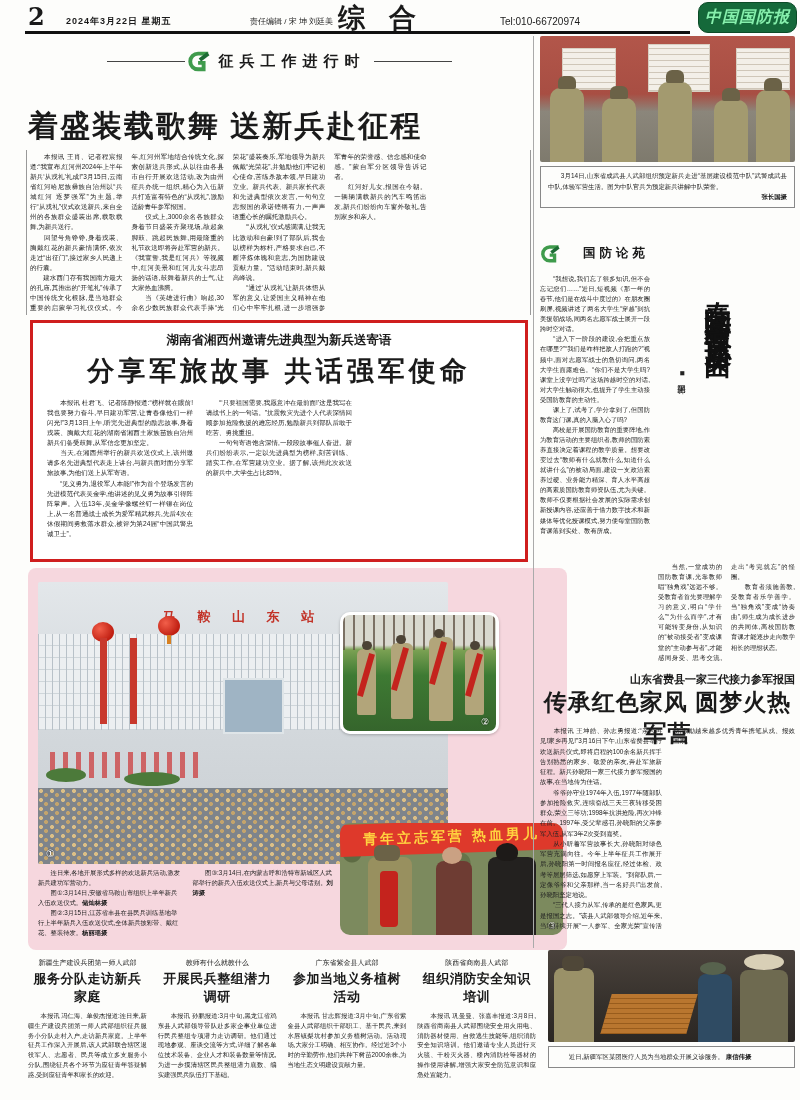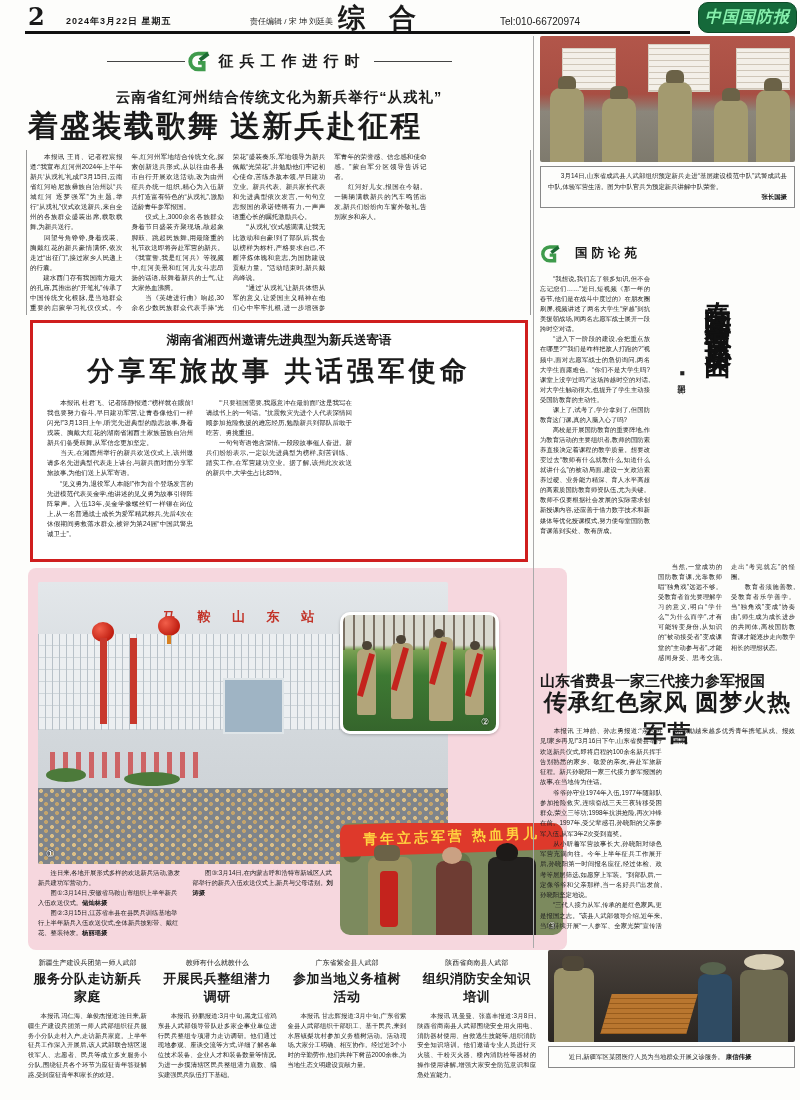--- a/index.html
+++ b/index.html
@@ -87,29 +87,29 @@
   .vdivider{left:533px;top:36px;width:1px;height:912px;background:#aaa;}
   .rphoto{left:540px;top:36px;width:255px;height:126px;overflow:hidden;border-radius:2px;
           background:linear-gradient(#b2564a 0%,#a84e43 46%,#8b867b 60%,#7e7a6d 100%);}
   .board{position:absolute;top:12px;width:52px;height:40px;background:#f3efe8;border:1px solid #d8cfc2;
          background-image:repeating-linear-gradient(0deg,#cfc6b8 0 1px,transparent 1px 6px);}
   .rsoldier{position:absolute;bottom:0;width:34px;height:74px;border-radius:10px 10px 0 0;background:#a39a6f;}
   .rsoldier:before{content:"";position:absolute;left:8px;top:-12px;width:18px;height:13px;border-radius:6px 6px 2px 2px;background:#6b6247;}
   .rcap{left:540px;top:166px;width:255px;border:1px solid #888;padding:4px 7px;font-size:6.4px;line-height:1.65;
         box-sizing:border-box;color:#222;}
   .rcap .credit{display:block;text-align:right;font-weight:800;}
-  .gf-banner{left:540px;top:240px;width:255px;height:26px;display:flex;align-items:center;gap:8px;}
+  .gf-banner{left:540px;top:240px;width:255px;height:26px;display:flex;align-items:center;gap:16px;}
   .gf-banner .bannertxt{font-size:12.5px;letter-spacing:4px;}
   .lt-col1{left:540px;top:274px;width:110px;height:392px;font-size:6.3px;line-height:1.6;overflow:hidden;color:#222;}
   .lt-title{left:700px;top:280px;height:300px;writing-mode:vertical-rl;font-size:27px;font-weight:900;
             letter-spacing:5px;color:#111;}
   .lt-byline{left:676px;top:368px;writing-mode:vertical-rl;font-size:8.5px;color:#222;}
   .lt-col2{left:658px;top:562px;width:137px;height:102px;column-count:2;column-gap:9px;column-fill:auto;
            font-size:6.3px;line-height:1.6;overflow:hidden;color:#222;}
-  .fx-kicker{left:540px;top:672px;width:255px;text-align:left;font-size:15px;font-weight:800;
+  .fx-kicker{left:540px;top:672px;width:255px;text-align:right;font-size:11px;font-weight:800;
              font-family:"Liberation Serif","DejaVu Serif",serif;}
   .fx-headline{left:540px;top:687px;width:255px;text-align:center;font-size:23px;font-weight:900;
                font-family:Liberation Sans, sans-serif;letter-spacing:1px;}
   .fx-body{left:540px;top:726px;width:255px;height:219px;column-count:2;column-gap:11px;column-fill:auto;
            font-size:6.4px;line-height:1.6;overflow:hidden;color:#222;}
   
   .briefs{left:28px;top:958px;width:508px;height:140px;display:flex;gap:11px;}
   .brief{flex:1;min-width:0;}
   .brief .bk{text-align:center;font-size:7px;font-family:"Liberation Serif","DejaVu Serif",serif;color:#222;}
   .brief .bh{text-align:center;font-size:13px;font-weight:900;margin-top:2px;letter-spacing:.5px;}
@@ -145,21 +145,20 @@
     <svg class="glogo" width="24" height="24" viewBox="0 0 26 26">
       <path d="M23 5 L12 5 A8.5 8.5 0 1 0 12 22 L18 22 L18 15 L12 15" fill="none" stroke="#3f9b4c" stroke-width="4.2"></path>
       <path d="M23 5 L14 12" stroke="#1c6b34" stroke-width="4.2"></path>
     </svg>
     <span class="bannertxt">
       <span>征兵工作进行时</span>
       <span class="swoosh"></span>
     </span>
     <div class="bline"></div>
   </div>
-  <div class="abs lead-kicker">云南省红河州结合传统文化为新兵举行“从戎礼”</div>
   <div class="abs lead-headline">着盛装载歌舞  送新兵赴征程</div>
   <div class="abs vhair-l"></div>
   <div class="abs vhair-r"></div>
   <div class="abs lead-body just pre">　　本报讯 王肖、记者程宸报道:“我宣布,红河州2024年上半年新兵‘从戎礼’礼成!”3月15日,云南省红河哈尼族彝族自治州以“兵城红河 逐梦强军”为主题,举行“从戎礼”仪式欢送新兵,来自全州的各族群众盛装出席,载歌载舞,为新兵送行。
 　　回望号角铮铮,身着戎装、胸戴红花的新兵豪情满怀,依次走过“出征门”,接过家乡人民递上的行囊。
 　　建水西门存有我国南方最大的孔庙,其推出的“开笔礼”传承了中国传统文化根脉,是当地群众重要的启蒙学习礼仪仪式。今年,红河州军地结合传统文化,探索创新送兵形式,从以往由各县市自行开展欢送活动,改为由州征兵办统一组织,精心为入伍新兵打造富有特色的“从戎礼”,激励适龄青年参军报国。
 　　仪式上,3000余名各族群众身着节日盛装齐聚现场,敲起象脚鼓、跳起民族舞,用最隆重的礼节欢送即将奔赴军营的新兵。《我宣誓,我是红河兵》等视频中,红河美景和红河儿女斗志昂扬的话语,鼓舞着新兵的士气,让大家热血沸腾。
 　　当《英雄进行曲》响起,30余名少数民族群众代表手捧“光荣花”盛装奏乐,军地领导为新兵佩戴“光荣花”,并勉励他们牢记初心使命,苦练杀敌本领,早日建功立业。新兵代表、新兵家长代表和先进典型依次发言,一句句立志报国的承诺铿锵有力,一声声语重心长的嘱托激励兵心。
 　　“‘从戎礼’仪式感满满,让我无比激动和自豪!到了部队后,我会以榜样为标杆,严格要求自己,不断淬炼体魄和意志,为国防建设贡献力量。”活动结束时,新兵戴高峰说。
 　　“通过‘从戎礼’让新兵体悟从军的意义,让爱国主义精神在他们心中牢牢扎根,进一步增强参军青年的荣誉感、信念感和使命感。”蒙自军分区领导告诉记者。

